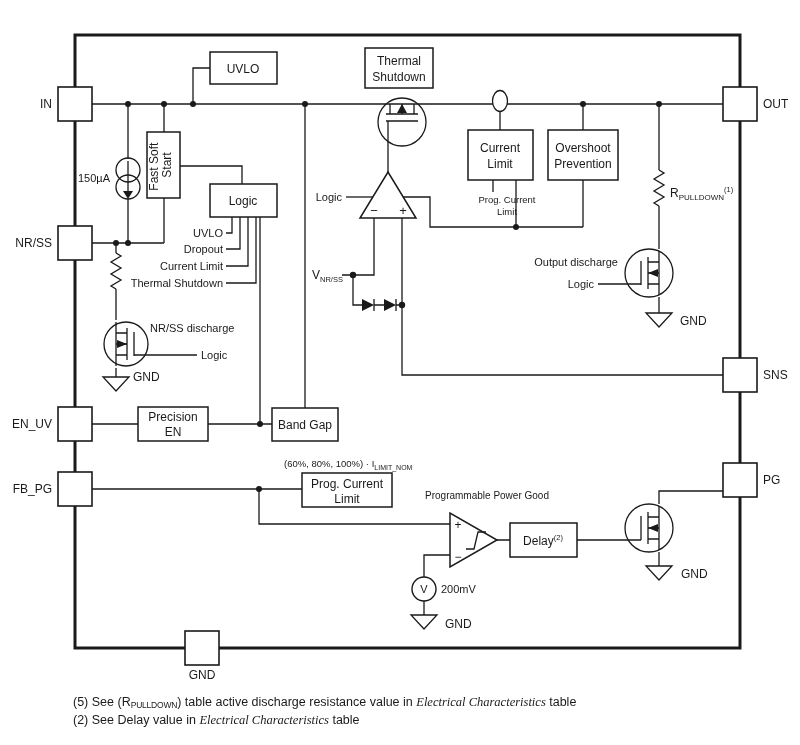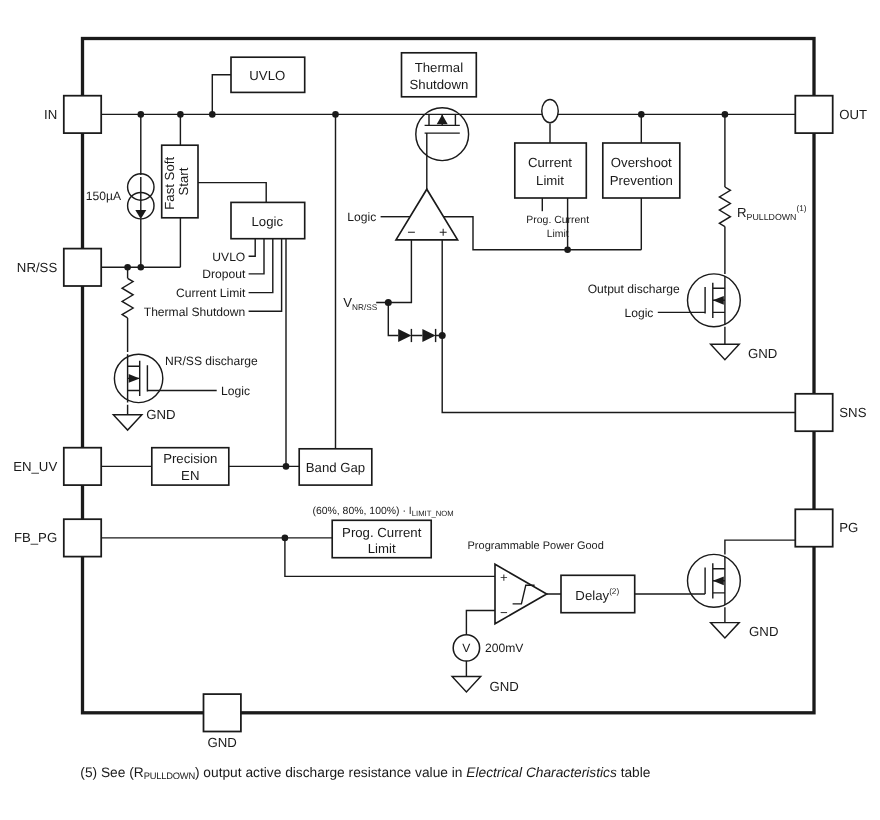--- a/index.html
+++ b/index.html
@@ -12,21 +12,21 @@
   .t13{font-size:13px;}
   .wire{stroke:#1a1a1a;stroke-width:1.3;fill:none;}
   .blk{fill:#ffffff;stroke:#1a1a1a;stroke-width:1.5;}
   .pin{fill:#ffffff;stroke:#1a1a1a;stroke-width:1.6;}
   .dot{fill:#1a1a1a;stroke:none;}
   .filled{fill:#1a1a1a;stroke:none;}
   .openTri{fill:none;stroke:#1a1a1a;stroke-width:1.3;}
   .footnotes{font-family:"Liberation Sans","DejaVu Sans",sans-serif;font-size:12.5px;color:#1a1a1a;
              margin:6px 0 0 73px;line-height:1.42;}
   .fn-sub{font-size:8.5px;vertical-align:-2px;letter-spacing:-0.2px;}
-  .fn-i{font-style:italic;}
+  .fn-i{font-style:italic;font-family:Liberation Serif, serif;}
 </style>
 </head>
 <body>
 
 <svg width="800" height="688" viewBox="0 0 800 688">
 
   <rect x="75" y="35" width="665" height="613" fill="none" stroke="#1a1a1a" stroke-width="3"></rect>
 
   <g class="wire">
 
@@ -260,14 +260,15 @@
     <text class="t12" x="52" y="428" text-anchor="end">EN_UV</text>
     <text class="t12" x="52" y="493" text-anchor="end">FB_PG</text>
     <text class="t12" x="763" y="108">OUT</text>
     <text class="t12" x="763" y="379">SNS</text>
     <text class="t12" x="763" y="484">PG</text>
     <text class="t12" x="202" y="679" text-anchor="middle">GND</text>
   </g>
 </svg>
 
 <div class="footnotes">
-  <div><span>(5) See (R</span><span class="fn-sub">PULLDOWN</span><span>) output active discharge resistance value in </span><span class="fn-i">Electrical Characteristics</span><span> table</span></div>
+  <div><span>(5) See (R</span><span class="fn-sub">PULLDOWN</span><span>) table active discharge resistance value in </span><span class="fn-i">Electrical Characteristics</span><span> table</span></div>
+  <div><span>(2) See Delay value in </span><span class="fn-i">Electrical Characteristics</span><span> table</span></div>
 </div>
 
 </body></html>

